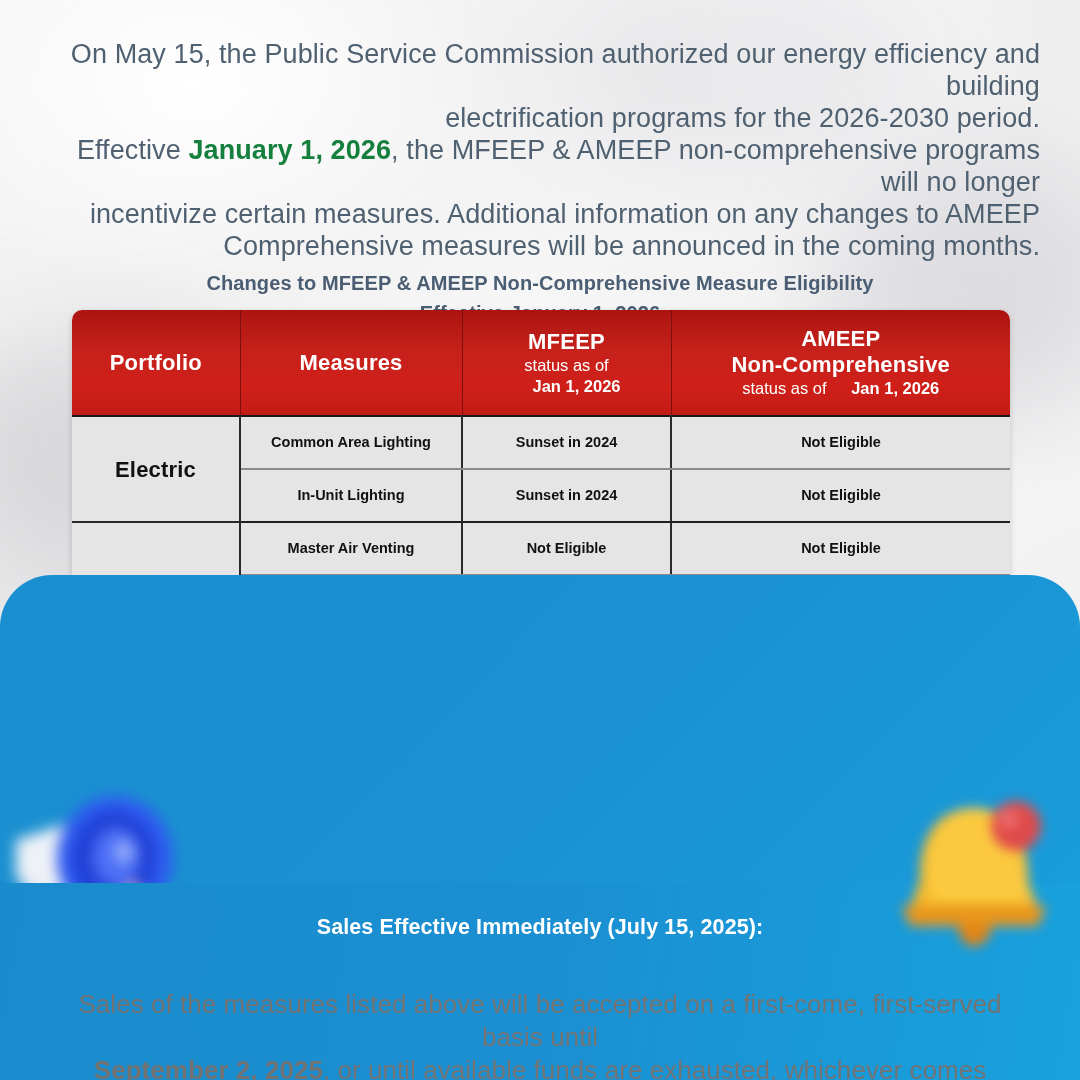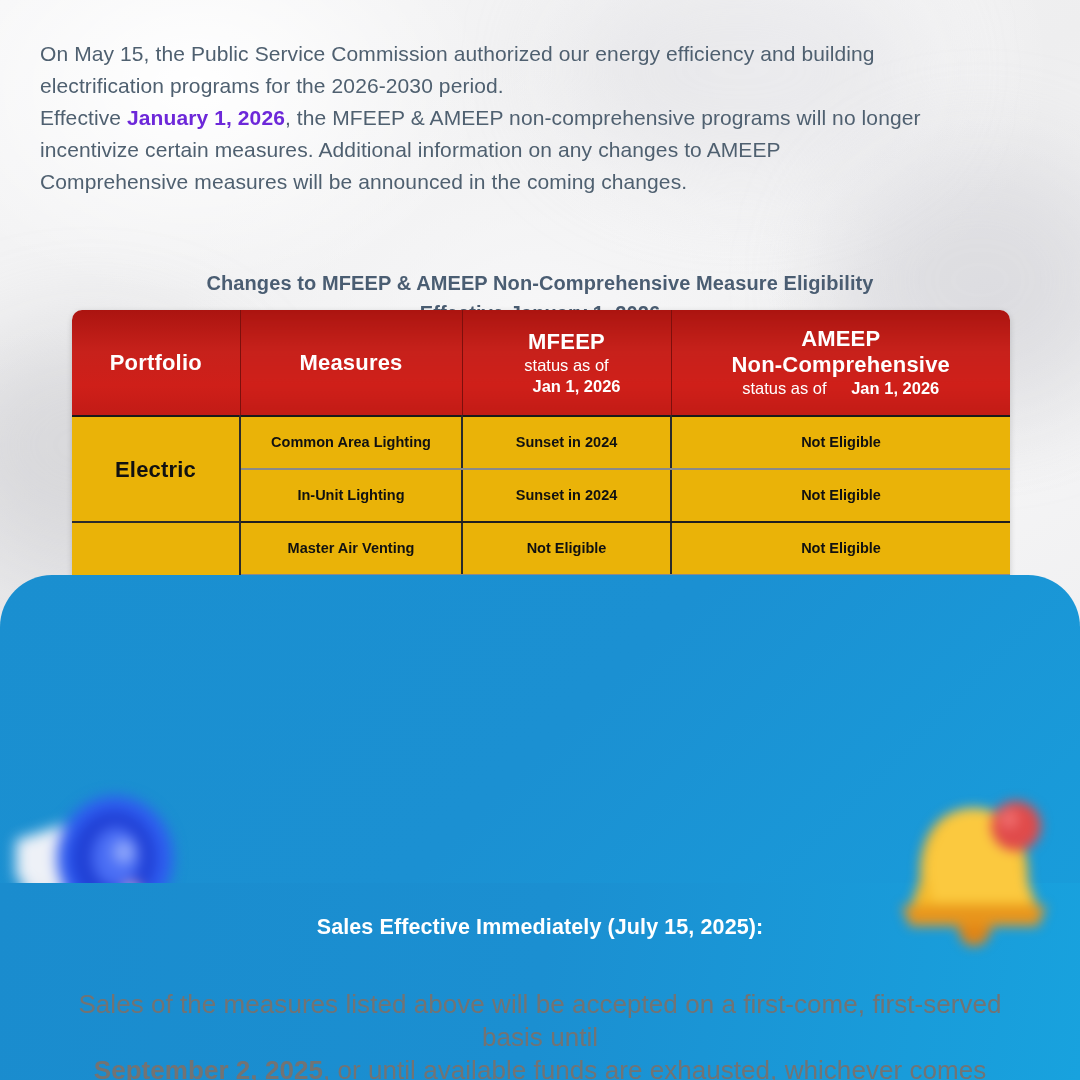--- a/index.html
+++ b/index.html
@@ -36,27 +36,27 @@
   #bg-blob-a { left: -60px;  top: 330px; width: 300px; height: 230px; background: rgba(190,190,196,0.40); }
   #bg-blob-b { left: 560px;  top: -40px; width: 360px; height: 220px; background: rgba(214,214,220,0.45); }
   #bg-blob-c { left: 830px;  top: 150px; width: 300px; height: 260px; background: rgba(198,198,205,0.35); }
 
   
   #intro {
     position: absolute;
     left: 40px;
     top: 38px;
     width: 1000px;
-    text-align: left;
+    text-align: right;
     color: #4f6070;
-    font-size: 21px;
+    font-size: 27px;
     line-height: 32px;
     letter-spacing: 0.1px;
   }
-  #intro .b { font-weight: 700; color: #6d28d9; }
+  #intro .b { font-weight: 700; color: #15803d; }
 
   
   #table-heading {
     position: absolute;
     left: 140px;
     top: 232px;
     width: 800px;
     text-align: center;
     color: #4a5d72;
     font-size: 20px;
@@ -96,21 +96,21 @@
     text-align: center;
     border-right: 1px solid #7d0f0c;
     padding: 4px 6px;
   }
   thead th:last-child { border-right: none; }
   .th-big   { font-size: 22px; font-weight: 800; line-height: 26px; letter-spacing: 0.2px; }
   .th-small { font-size: 16.5px; font-weight: 400; line-height: 21px; }
   .th-small .bold { font-weight: 800; margin-left: 20px; }
 
   tbody td {
-    background: #eab308;
+    background: #e5e5e5;
     color: #111111;
     font-size: 14.5px;
     font-weight: 700;
     text-align: center;
     vertical-align: middle;
     height: 53px;
     border-bottom: 2px solid #8a8a8a;
     border-right: 2px solid #2b2b2b;
     padding: 8px 8px;
     line-height: 19px;
@@ -203,21 +203,21 @@
   <div id="bg-blob-a"></div>
   <div id="bg-blob-b"></div>
   <div id="bg-blob-c"></div>
 </div>
 
 <div id="intro">
   <span>On May 15, the Public Service Commission authorized our energy efficiency and building</span><br>
   <span>electrification programs for the 2026-2030 period.</span><br>
   <span>Effective </span><span class="b">January 1, 2026</span><span>, the MFEEP &amp; AMEEP non-comprehensive programs will no longer</span><br>
   <span>incentivize certain measures.  Additional information on any changes to AMEEP</span><br>
-  <span>Comprehensive measures will be announced in the coming changes.</span>
+  <span>Comprehensive measures will be announced in the coming months.</span>
 </div>
 
 <div id="table-heading">
   <div>Changes to MFEEP &amp; AMEEP Non-Comprehensive Measure Eligibility</div>
   <div>Effective January 1, 2026</div>
 </div>
 
 <div id="table-wrap">
   <table>
     <colgroup>

